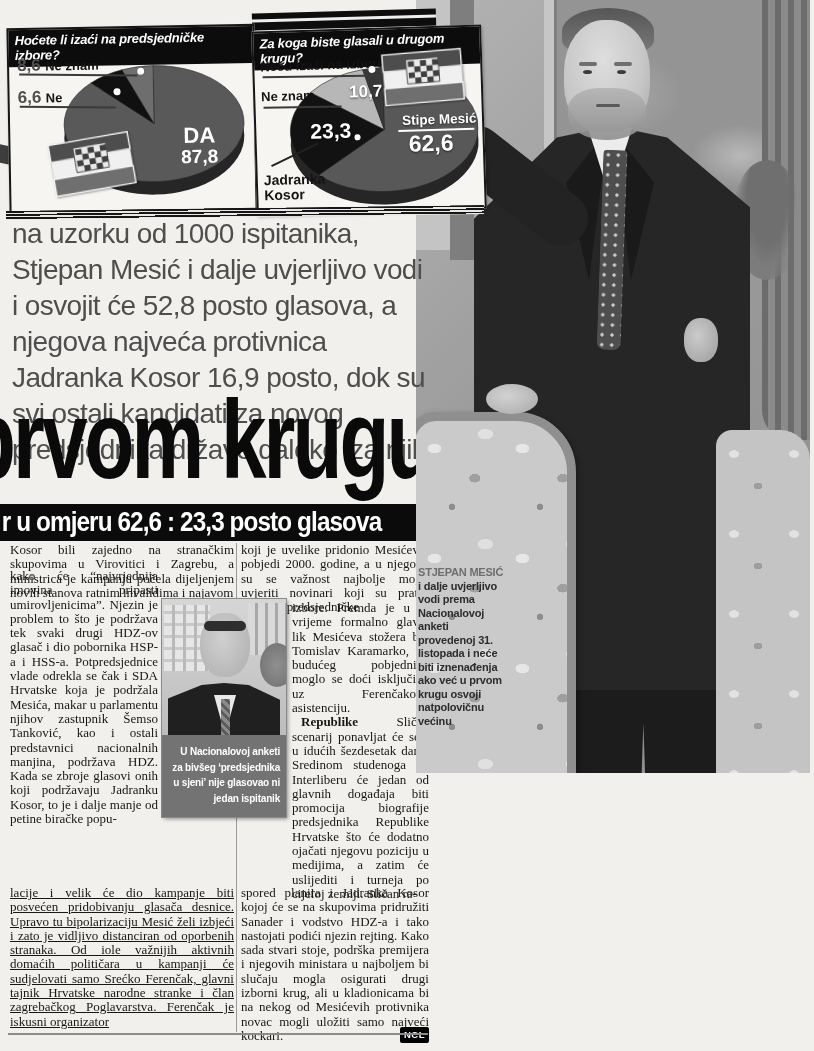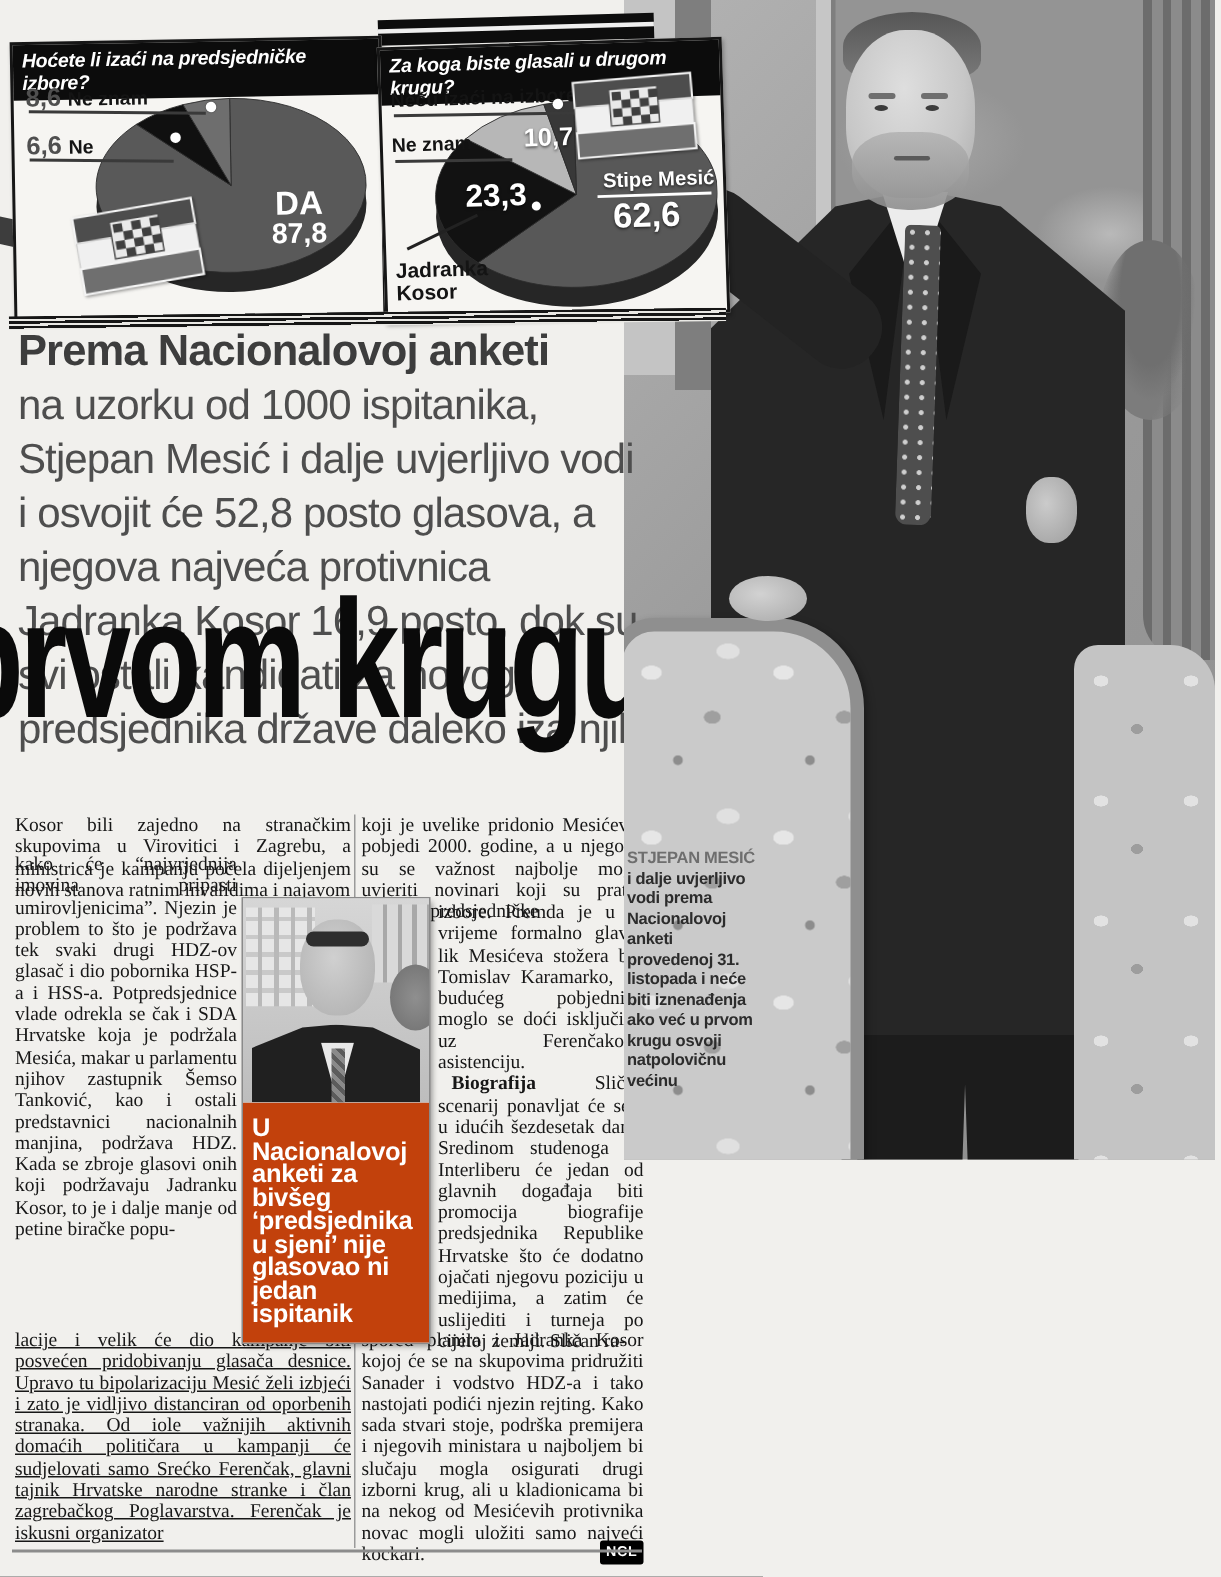--- a/index.html
+++ b/index.html
@@ -152,22 +152,22 @@
   .ib-suit{position:absolute;left:6px;top:84px;width:112px;height:52px;background:#202020;
       clip-path:polygon(0 30%,30% 4%,50% 0,72% 4%,100% 32%,100% 100%,0 100%);}
   .ib-head{position:absolute;left:38px;top:14px;width:50px;height:64px;border-radius:46%;
       background:radial-gradient(ellipse at 45% 40%,#d0d0d0,#adadad);}
   .ib-glasses{position:absolute;left:42px;top:22px;width:42px;height:10px;background:#2e2e2e;border-radius:5px;}
   .ib-shirt{position:absolute;left:52px;top:96px;width:22px;height:40px;background:#e9e9e9;
       clip-path:polygon(0 0,100% 0,50% 100%);}
   .ib-tie{position:absolute;left:59px;top:100px;width:9px;height:36px;background:repeating-linear-gradient(45deg,#8a8a8a 0 3px,#5c5c5c 3px 6px);}
   .inset-cap{background:#4e4e4e;color:#fff;font-weight:bold;font-size:10.5px;line-height:13px;
       text-align:center;padding:5px 3px;letter-spacing:-.2px;}
-  .inset-box{background:#c2410c;color:#fff;font-weight:bold;font-size:17px;line-height:15.5px;
-      text-align:left;padding:9px 6px 11px;letter-spacing:-.2px;}
+  .inset-box{background:#737373;color:#fff;font-weight:bold;font-size:10px;line-height:15.5px;
+      text-align:right;padding:9px 6px 11px;letter-spacing:-.2px;}
 </style>
 </head>
 <body>
 
 <div class="page">
 
   <div class="photo">
     <div class="ph-band-l1"></div>
     <div class="ph-band-l2"></div>
     <div class="ph-frame">
@@ -295,34 +295,34 @@
         <rect x="29" y="25" width="6.5" height="6"></rect>
           <rect x="42" y="25" width="6.5" height="6"></rect>
           <rect x="55" y="25" width="6.5" height="6"></rect>
         <rect x="35.5" y="31" width="6.5" height="6"></rect>
           <rect x="48.5" y="31" width="6.5" height="6"></rect>
       </g>
     </g>
   </svg>
 
   <div class="lead">
-    <div class="kicker">Prema Nacionalovoj anketi</div>
     <div class="lead-body">na uzorku od 1000 ispitanika, Stjepan Mesić i dalje uvjerljivo vodi i osvojit će 52,8 posto glasova, a njegova najveća protivnica Jadranka Kosor 16,9 posto, dok su svi ostali kandidati za novog predsjednika države daleko iza njih</div>
   </div>
 
   <div class="headline">prvom krugu</div>
+  <div class="subbar"><span>r u omjeru 62,6 : 23,3 posto glasova</span></div>
 
   <div class="col-divider"></div>
   <div class="body-seg seg-c1a">Kosor bili zajedno na stranačkim skupovima u Virovitici i Zagrebu, a ministrica je kampanju počela dijeljenjem novih stanova ratnim invalidima i najavom</div>
   <div class="body-seg seg-c1b">kako će “najvrjednija imovina pripasti umirovljenicima”. Njezin je problem to što je podržava tek svaki drugi HDZ-ov glasač i dio pobornika HSP-a i HSS-a. Potpredsjednice vlade odrekla se čak i SDA Hrvatske koja je podržala Mesića, makar u parlamentu njihov zastupnik Šemso Tanković, kao i ostali predstavnici nacionalnih manjina, podržava HDZ. Kada se zbroje glasovi onih koji podržavaju Jadranku Kosor, to je i dalje manje od petine biračke popu-</div>
   <div class="body-seg seg-c1c">lacije i velik će dio kampanje biti posvećen pridobivanju glasača desnice. Upravo tu bipolarizaciju Mesić želi izbjeći i zato je vidljivo distanciran od oporbenih stranaka. Od iole važnijih aktivnih domaćih političara u kampanji će sudjelovati samo Srećko Ferenčak, glavni tajnik Hrvatske narodne stranke i član zagrebačkog Poglavarstva. Ferenčak je iskusni organizator</div>
   <div class="body-seg seg-c2a">koji je uvelike pridonio Mesićevoj pobjedi 2000. godine, a u njegovu su se važnost najbolje mogli uvjeriti novinari koji su pratili tadašnje predsjedničke</div>
   <div class="body-seg seg-c2b">
     <p>izbore. Premda je u to vrijeme formalno glavni lik Mesićeva stožera bio Tomislav Karamarko, do budućeg pobjednika moglo se doći isključivo uz Ferenčakovu asistenciju.</p>
-    <p class="indent"><span class="bio">Biografija</span><span> Sličan scenarij ponavljat će se i u idućih šezdesetak dana. Sredinom studenoga na Interliberu će jedan od glavnih događaja biti promocija biografije predsjednika Republike Hrvatske što će dodatno ojačati njegovu poziciju u medijima, a zatim će uslijediti i turneja po cijeloj zemlji. Sličan ra-</span></p>
+    <p class="indent"><span class="bio">Republike</span><span> Sličan scenarij ponavljat će se i u idućih šezdesetak dana. Sredinom studenoga na Interliberu će jedan od glavnih događaja biti promocija biografije predsjednika Republike Hrvatske što će dodatno ojačati njegovu poziciju u medijima, a zatim će uslijediti i turneja po cijeloj zemlji. Sličan ra-</span></p>
   </div>
   <div class="body-seg seg-c2c">
     <span>spored planira i Jadranka Kosor kojoj će se na skupovima pridružiti Sanader i vodstvo HDZ-a i tako nastojati podići njezin rejting. Kako sada stvari stoje, podrška premijera i njegovih ministara u najboljem bi slučaju mogla osigurati drugi izborni krug, ali u kladionicama bi na nekog od Mesićevih protivnika novac mogli uložiti samo najveći kockari.</span>
     <span class="ncl">NCL</span>
   </div>
   <div class="bottom-rule"></div>
 
   <div class="inset">
     <div class="inset-photo">
       <div class="ib-build1"></div>

